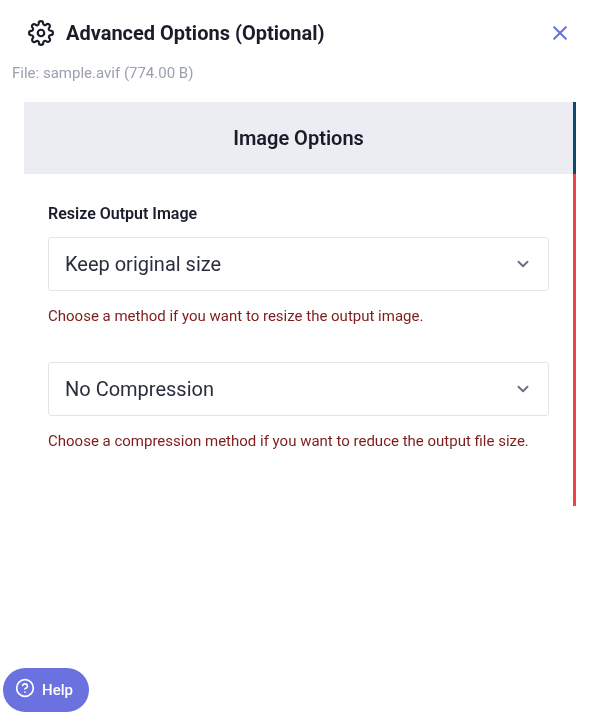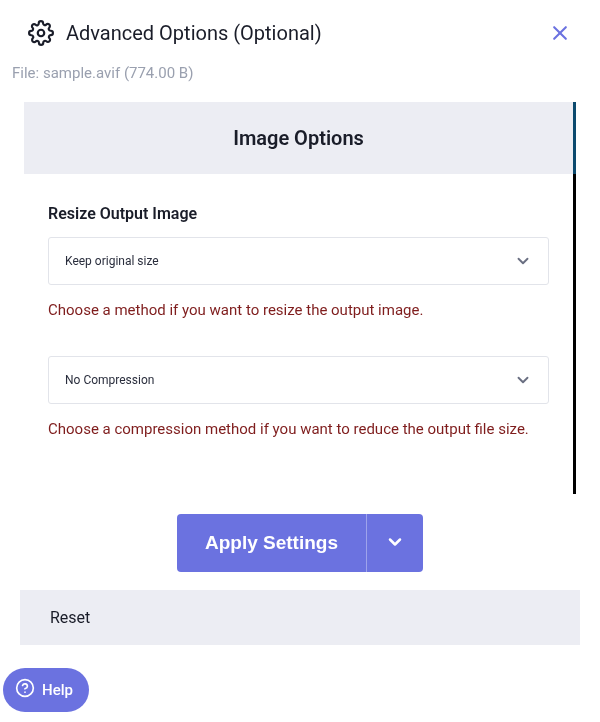--- a/index.html
+++ b/index.html
@@ -35,21 +35,21 @@
       align-items: center;
       gap: 12px;
     }
     .gear-icon svg {
       width: 26px;
       height: 26px;
       display: block;
     }
     .modal-title {
       font-size: 20px;
-      font-weight: 400;
+      font-weight: 700;
       color: #1a1d29;
     }
     .close-btn {
       cursor: pointer;
       width: 24px;
       height: 24px;
       display: flex;
       align-items: center;
       justify-content: center;
     }
@@ -75,21 +75,21 @@
       text-align: center;
       padding: 24px 0;
       font-size: 20px;
       font-weight: 600;
       color: #1a1d29;
       border-right: 3px solid #0c4a6e;
     }
     .panel-body {
       background: #fff;
       padding: 30px 24px 20px 24px;
-      border-right: 3px solid #000000;
+      border-right: 3px solid #ef4444;
     }
     .field-group {
       margin-bottom: 34px;
     }
     .field-label {
       font-size: 16px;
       font-weight: 600;
       color: #1a1d29;
       margin-bottom: 14px;
     }
@@ -97,21 +97,21 @@
       border: 1px solid #e2e4ea;
       border-radius: 3px;
       padding: 14px 16px;
       display: flex;
       align-items: center;
       justify-content: space-between;
       cursor: pointer;
       background: #fff;
     }
     .select-value {
-      font-size: 12px;
+      font-size: 20px;
       color: #2a2e3d;
     }
     .chevron-icon svg {
       width: 18px;
       height: 18px;
       display: block;
     }
     .field-help {
       font-size: 15px;
       color: #7f1d1d;
@@ -235,33 +235,20 @@
               <polyline points="6 9 12 15 18 9"></polyline>
             </svg>
           </span>
         </div>
         <div class="field-help">Choose a compression method if you want to reduce the output file size.</div>
       </div>
 
     </div>
   </div>
 
-  <div class="action-area">
-    <div class="apply-wrapper">
-      <button class="apply-btn">Apply Settings</button>
-      <button class="apply-dropdown">
-        <span>
-          <svg viewBox="0 0 24 24" fill="none" stroke="#fff" stroke-width="3" stroke-linecap="round" stroke-linejoin="round">
-            <polyline points="6 9 12 15 18 9"></polyline>
-          </svg>
-        </span>
-      </button>
-    </div>
-    <div class="reset-bar">Reset</div>
-  </div>
 
   <div class="help-pill">
     <span>
       <svg viewBox="0 0 24 24" fill="none" stroke="#fff" stroke-width="2" stroke-linecap="round" stroke-linejoin="round">
         <circle cx="12" cy="12" r="10"></circle>
         <path d="M9.1 9a3 3 0 0 1 5.8 1c0 2-3 3-3 3"></path>
         <line x1="12" y1="17" x2="12" y2="17.01"></line>
       </svg>
     </span>
     <span>Help</span>

